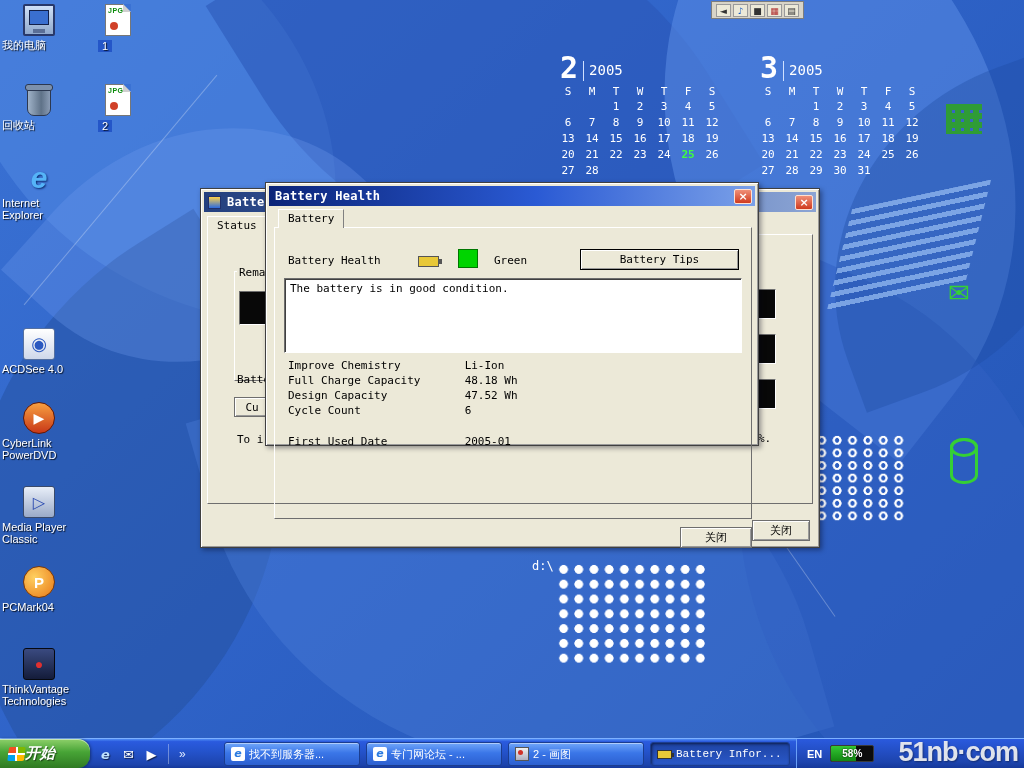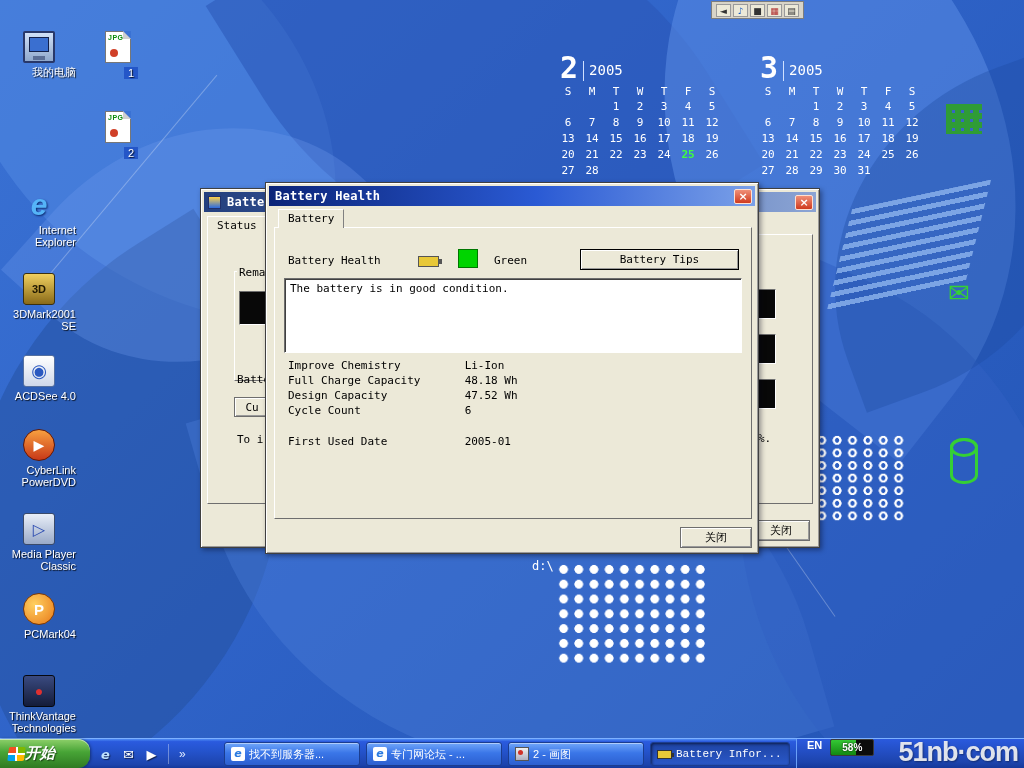--- a/index.html
+++ b/index.html
@@ -53,21 +53,21 @@
   #cal-feb{left:556px;top:54px;}
   #cal-mar{left:756px;top:54px;}
   .cal-head{display:flex;align-items:flex-end;margin-bottom:4px;padding-left:4px;}
   .cal-month{font-size:30px;font-weight:bold;line-height:.9;}
   .cal-year{font-size:14px;margin-left:5px;padding-left:5px;border-left:1px solid #cfe0ff;line-height:1.4;}
   .cal-grid{display:grid;grid-template-columns:repeat(7,24px);row-gap:3px;font-size:11px;}
   .cal-cell{text-align:center;}
   .cal-dow{margin-bottom:2px;}
   .cal-cell.hl{color:#3fff3f;font-weight:bold;}
   
-  .dicon,.dfile{position:absolute;width:78px;left:0;text-align:right;z-index:2;cursor:default;margin-top:27px;}
+  .dicon,.dfile{position:absolute;width:78px;left:0;text-align:left;z-index:2;cursor:default;}
   .dfile{width:40px;}
   .dlabel{margin-top:3px;color:#fff;font-size:11px;line-height:1.1;text-shadow:1px 1px 1px rgba(0,0,0,.85);padding:0 2px;}
   .dlabel.sel{background:#2456c8;display:inline-block;padding:0 4px;}
   .ic{width:32px;height:32px;margin:0 auto;position:relative;display:flex;align-items:center;justify-content:center;
     font-weight:bold;border-radius:3px;}
   .icg{pointer-events:none;}
   .ic-computer{background:linear-gradient(#cfe0f8,#8fa8cc);border:2px solid #28386a;border-radius:2px;}
   .ic-computer::before{content:"";position:absolute;left:4px;top:4px;right:4px;bottom:9px;background:#3a6fd0;border:1px solid #12204a;}
   .ic-computer::after{content:"";position:absolute;left:8px;bottom:1px;right:8px;height:4px;background:#5a6e96;}
   .ic-trash{width:24px;background:linear-gradient(90deg,#9fb2c8,#5f7288 60%,#8b9cb4);border-radius:4px 4px 7px 7px;border:1px solid #2c3850;}
@@ -138,21 +138,21 @@
     color:#fff;font-size:11px;cursor:pointer;overflow:hidden;white-space:nowrap;
     box-shadow:inset 0 1px 0 rgba(255,255,255,.45);}
   .task.active{background:linear-gradient(#1e44a4,#2a58c8);box-shadow:inset 1px 1px 3px rgba(0,0,10,.6);font-family:Liberation Mono, monospace;}
   .ticon{flex:none;}
   .ticon-ie{width:14px;height:14px;background:#fff;border-radius:2px;color:#2a7ae0;
     font:bold italic 11px/14px "DejaVu Sans",sans-serif;text-align:center;}
   .ticon-paint{width:14px;height:14px;background:linear-gradient(#f0f0f0,#b0b0c0);border:1px solid #555;position:relative;}
   .ticon-paint::before{content:"";position:absolute;left:2px;top:2px;width:5px;height:5px;background:#d03028;border-radius:50%;}
   .ticon-batt{width:15px;height:9px;background:#e8c838;border:1px solid #333;position:relative;}
   .ticon-batt::after{content:"";position:absolute;right:-3px;top:2px;width:2px;height:4px;background:#333;}
-  #tray{position:absolute;right:0;top:0;bottom:0;width:228px;display:flex;align-items:flex-start;gap:8px;
+  #tray{position:absolute;right:0;top:0;bottom:0;width:228px;display:flex;align-items:center;gap:8px;
     padding-left:10px;background:linear-gradient(#2a5ade,#1d44ad 80%,#15389a);border-left:1px solid #6aa0f8;}
   #tray-lang{color:#fff;font:bold 11px "Liberation Sans",sans-serif;}
   #batt-badge{position:relative;width:44px;height:17px;background:#0c0c0c;border:1px solid #3a3a3a;border-radius:2px;overflow:hidden;cursor:pointer;padding-left:12px;}
   #batt-fill{position:absolute;left:0;top:0;bottom:0;width:58%;background:linear-gradient(#34c834,#138813);}
   #batt-pct{position:absolute;inset:0;text-align:center;color:#fff;font:bold 10px/15px "Liberation Sans",sans-serif;text-shadow:0 0 2px #000;}
   #watermark{position:absolute;right:6px;bottom:0px;z-index:12;color:#f0f0f0;opacity:.92;
     font:bold 27px "Liberation Sans",sans-serif;letter-spacing:-1px;text-shadow:1px 1px 2px rgba(0,0,0,.4);pointer-events:none;}
 </style>
 </head>
 <body>
@@ -280,31 +280,29 @@
         <span class="cal-cell">31</span>
         <span class="cal-cell"></span>
         <span class="cal-cell"></span>
       </div>
   </div>
 
   <div class="dicon" style="top:4px">
     <div class="ic ic-computer"></div>
     <div class="dlabel">我的电脑</div>
   </div>
+  <div class="dicon" style="top:84px">
+    <div class="ic ic-trash"></div>
+    <div class="dlabel">回收站</div>
+  </div>
   <div class="dicon" style="top:162px">
     <div class="ic ic-ie">
         <span class="icg">e</span>
       </div>
     <div class="dlabel">Internet Explorer</div>
-  </div>
-  <div class="dicon" style="top:246px">
-    <div class="ic ic-3dmark">
-        <span class="icg">3D</span>
-      </div>
-    <div class="dlabel">3DMark2001 SE</div>
   </div>
   <div class="dicon" style="top:328px">
     <div class="ic ic-acdsee">
         <span class="icg">◉</span>
       </div>
     <div class="dlabel">ACDSee 4.0</div>
   </div>
   <div class="dicon" style="top:402px">
     <div class="ic ic-powerdvd">
         <span class="icg">▶</span>
@@ -365,21 +363,21 @@
     <span class="clabel" style="left:36px;top:184px">Batte</span>
     <div class="btn3d" style="left:33px;top:208px;width:36px;height:20px;z-index:4">Cu</div>
     <span class="clabel" style="left:36px;top:244px">To i</span>
     <div class="gauge" style="left:557px;top:100px;width:18px;height:30px"></div>
     <div class="gauge" style="left:557px;top:145px;width:18px;height:30px"></div>
     <div class="gauge" style="left:557px;top:190px;width:18px;height:30px"></div>
     <span class="clabel" style="left:557px;top:243px">%.</span>
     <div class="btn3d" style="left:551px;top:331px;width:58px;height:21px;z-index:4">关闭</div>
   </div>
 
-  <div class="cwin" id="bh-dialog" style="left:265px;top:182px;width:494px;height:372px;z-index:6">
+  <div class="cwin" id="bh-dialog" style="left:265px;top:182px;width:494px;height:264px;z-index:6">
     <div class="tbar">
       <span class="ttext">Battery Health</span>
       <span class="xbtn">×</span>
     </div>
     <div class="ctab" style="left:12px;top:26px">Battery</div>
     <div class="cpanel" style="left:8px;top:44px;width:478px;height:292px"></div>
 
     <span class="clabel" style="left:22px;top:71px;z-index:4">Battery Health</span>
     <div id="bh-batticon"></div>
     <div id="bh-greensq"></div>

